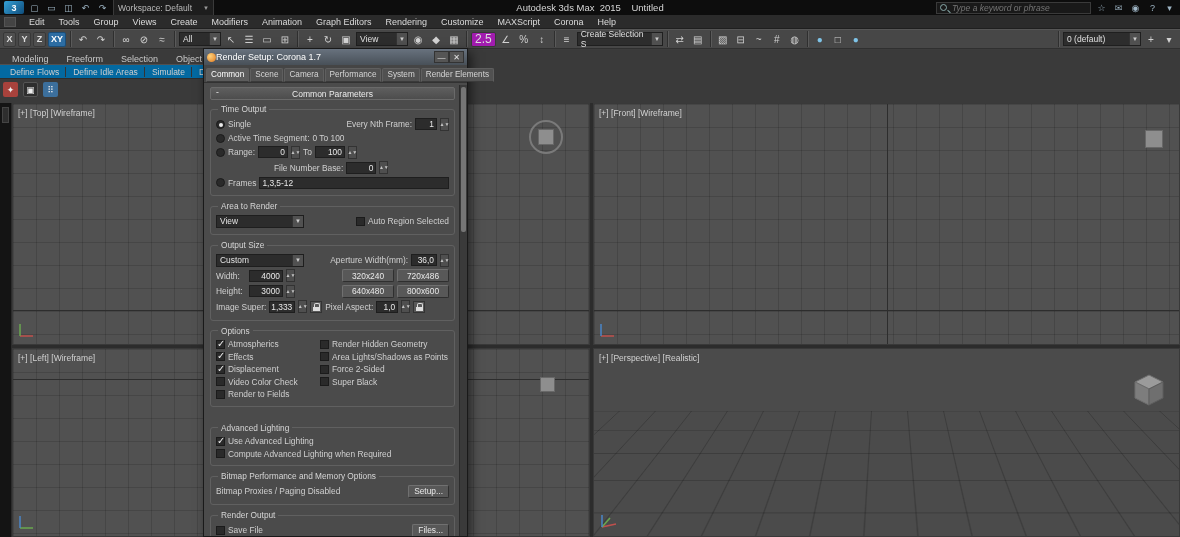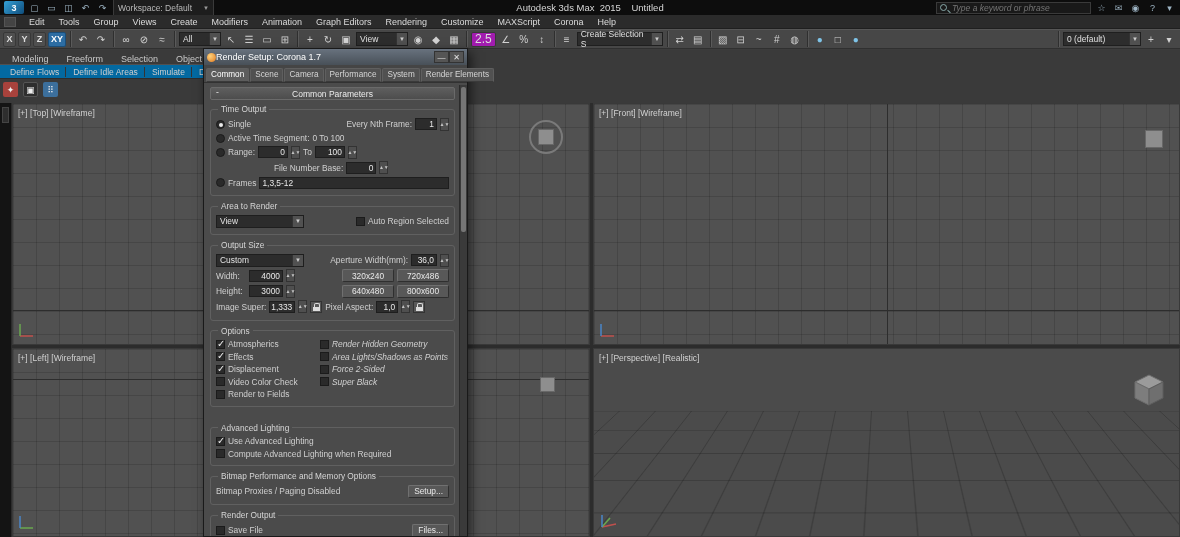--- a/index.html
+++ b/index.html
@@ -89,21 +89,21 @@
   .rb{width:9px;height:9px;border-radius:50%;background:#2a2a2a;border:1px solid #1b1b1b;position:relative;flex:none;}
   .rb.on::after{content:"";position:absolute;left:2px;top:2px;width:4px;height:4px;border-radius:50%;background:#eaeaea;}
   .btn{background:#585858;border:1px solid;border-color:#707070 #2f2f2f #2f2f2f #707070;color:#e8e8e8;font-size:8.4px;height:13px;display:flex;align-items:center;justify-content:center;padding:0 5px;border-radius:2px;flex:none;}
   .dd{display:flex;align-items:center;background:#2c2c2c;border:1px solid #1e1e1e;height:13px;font-size:8.4px;color:#e4e4e4;padding-left:3px;justify-content:space-between;}
   .dd .arrow{width:11px;height:100%;background:#515151;border-left:1px solid #333;display:flex;align-items:center;justify-content:center;font-size:6px;color:#ccc;flex:none;}
   .lock{width:12px;height:12px;background:#585858;border:1px solid #333;position:relative;flex:none;}
   .lock::before{content:"";position:absolute;left:3px;top:1px;width:4px;height:3px;border:1px solid #ddd;border-bottom:0;border-radius:2px 2px 0 0;}
   .lock::after{content:"";position:absolute;left:2px;top:5px;width:7px;height:4px;background:#ddd;}
   .cols{display:flex;}
   .col-l{width:104px;flex:none;}
-  .col-r{flex:1;font-style:italic;}
+  .col-r{flex:1;}
   .w22{width:22px;}.w26{width:26px;}.w30{width:30px;}.w34{width:34px;}.w52{width:52px;}.w88{width:88px;}
   .flex1{flex:1;}
   .ml-auto{margin-left:auto;}
 </style>
 </head>
 <body>
 
 <div class="screen">
 
   <div class="titlebar">

